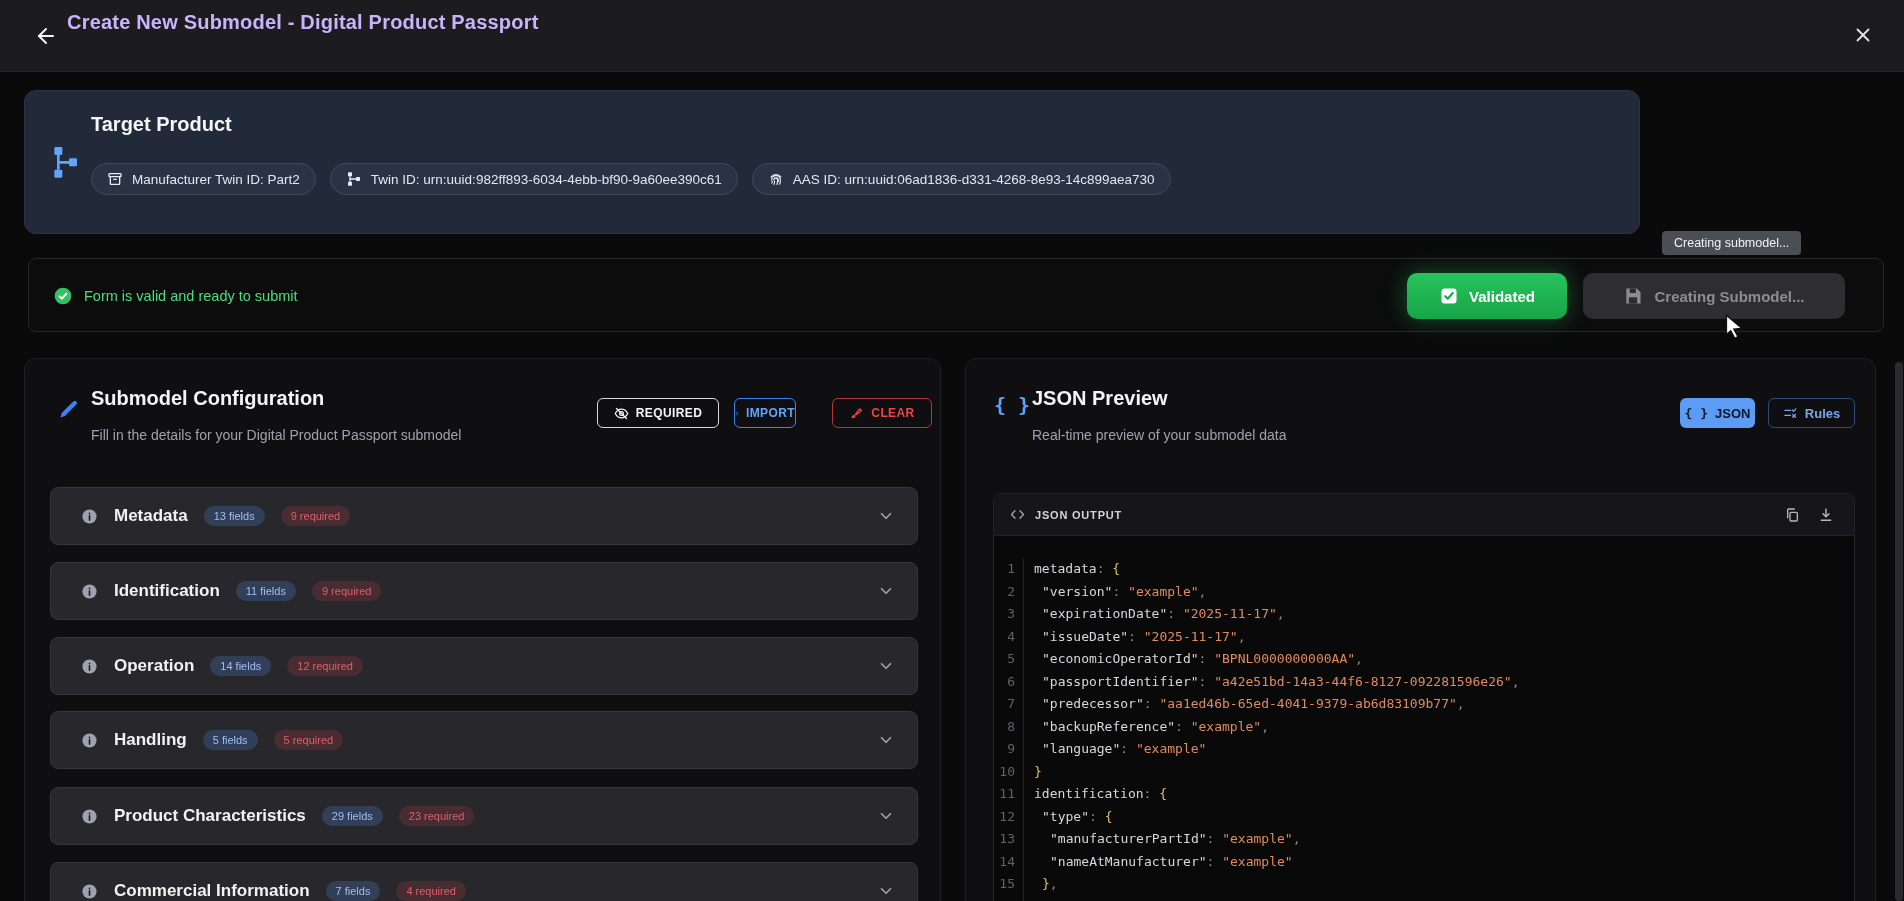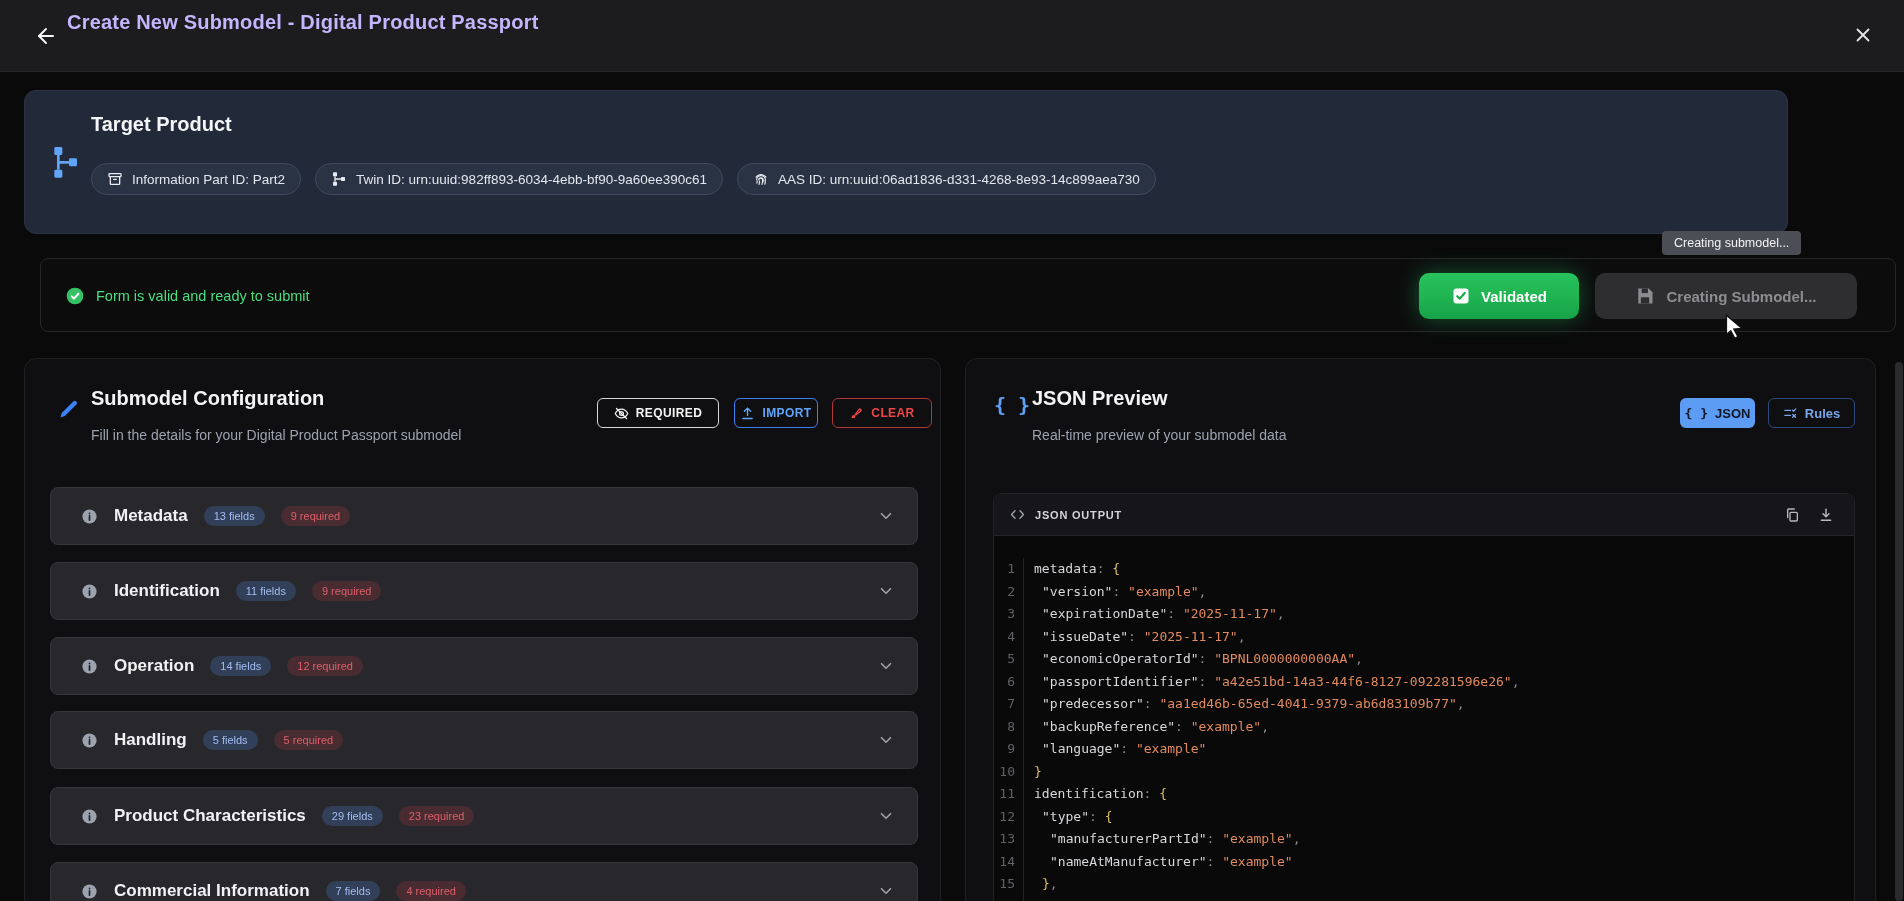--- a/index.html
+++ b/index.html
@@ -11,32 +11,32 @@
   .app-header { position:absolute; left:0; top:0; width:1904px; height:72px;
     background:#1c1c1e; border-bottom:1px solid #27272a; }
   .back-btn { position:absolute; left:26px; top:16px; width:40px; height:40px;
     display:flex; align-items:center; justify-content:center; color:#f4f4f5; cursor:pointer; border-radius:8px; }
   .hdr-title { position:absolute; left:67px; top:11px; font-size:20px; font-weight:700; color:#c4b5fd; letter-spacing:.2px; }
   .hdr-sub { position:absolute; left:68px; top:39px; font-size:13px; color:#8d939e; }
   .close-btn { position:absolute; right:22px; top:16px; width:38px; height:38px;
     display:flex; align-items:center; justify-content:center; color:#e5e5e5; cursor:pointer; }
 
   
-  .target-card { position:absolute; left:24px; top:90px; width:1764px; height:144px;
+  .target-card { position:absolute; left:24px; top:90px; width:1616px; height:144px;
     background:#222a3a; border:1px solid #2b3446; border-radius:12px; }
   .target-tree { position:absolute; left:24px; top:54px; width:32px; height:36px; color:#60a5fa; }
   .target-title { position:absolute; left:66px; top:22px; font-size:20px; font-weight:700; color:#f4f5f7; }
   .chip-row { position:absolute; left:66px; top:72px; display:flex; gap:14px; }
   .chip { display:inline-flex; align-items:center; gap:9px; height:32px; padding:0 15px;
     border:1px solid #40495c; background:#2a3344; border-radius:16px;
     font-size:13.5px; color:#e3e7ee; white-space:nowrap; }
   .chip svg { width:16px; height:16px; color:#e8ebf1; flex:0 0 auto; }
 
   
-  .valid-card { position:absolute; left:40px; top:258px; width:1856px; height:74px;
+  .valid-card { position:absolute; left:28px; top:258px; width:1856px; height:74px;
     background:#0c0c0d; border:1px solid #262629; border-radius:8px; }
   .valid-status { position:absolute; left:24px; top:0; height:74px; display:flex; align-items:center; gap:11px; }
   .valid-status svg { width:20px; height:20px; }
   .valid-text { font-size:14.5px; color:#4ade80; }
   .btn-validated { position:absolute; left:1378px; top:14px; width:160px; height:46px;
     display:flex; align-items:center; justify-content:center; gap:10px;
     background:linear-gradient(#27c45c,#18a449); border:none; border-radius:10px;
     box-shadow:0 0 22px rgba(34,197,94,.40); color:#ffffff; font-size:15px; font-weight:700; cursor:pointer;
     font-family:"Liberation Sans", sans-serif; }
   .btn-creating { position:absolute; left:1554px; top:14px; width:262px; height:46px;
@@ -56,21 +56,21 @@
   .panel-title { position:absolute; left:66px; top:28px; font-size:20px; font-weight:700; color:#f4f4f6; }
   .panel-sub { position:absolute; left:66px; top:68px; font-size:14px; color:#9ca3af; }
   .braces-glyph { position:absolute; left:28px; top:34px; font-family:"DejaVu Sans Mono", monospace;
     font-size:20px; font-weight:700; color:#5ea1f6; }
 
   .mini-btn { position:absolute; top:39px; height:30px; display:flex; align-items:center; justify-content:center;
     gap:7px; background:transparent; border-radius:6px; font-size:12px; font-weight:700; letter-spacing:.4px;
     cursor:pointer; font-family:"Liberation Sans", sans-serif; }
   .mini-btn svg { width:15px; height:15px; }
   .btn-required { left:572px; width:122px; border:1px solid #d8d8da; color:#f5f5f5; }
-  .btn-import   { left:709px; width:84px;  border:1px solid #3b82f6; color:#60a5fa; }
+  .btn-import   { left:709px; width:62px;  border:1px solid #3b82f6; color:#60a5fa; }
   .btn-clear    { left:807px; width:100px;  border:1px solid #b33636; color:#ef4444; }
 
   
   .acc-row { position:absolute; left:25px; width:868px; height:58px; background:#28282c;
     border:1px solid #35353a; border-radius:8px; display:flex; align-items:center; cursor:pointer; }
   .acc-row .info { width:17px; height:17px; margin-left:30px; flex:0 0 auto; color:#9ca3af; }
   .acc-title { margin-left:16px; font-size:17px; font-weight:600; color:#f2f2f4; white-space:nowrap; }
   .badge { margin-left:16px; font-size:11px; padding:4px 10px; border-radius:11px; white-space:nowrap; }
   .badge.fields { background:rgba(74,118,196,.30); color:#a4bdf0; }
   .badge.req    { background:rgba(190,58,70,.22);  color:#de5f6a; }
@@ -139,21 +139,21 @@
     <div class="target-title">Target Product</div>
     <div class="chip-row">
         <div class="chip">
           <span style="display: inline-flex; width: 16px; height: 16px;">
             <svg viewBox="0 0 24 24" fill="none" stroke="currentColor" stroke-width="2" stroke-linecap="round" stroke-linejoin="round">
               <rect x="3" y="4" width="18" height="4.5" rx="1"></rect>
               <path d="M5 8.5V19a1 1 0 0 0 1 1h12a1 1 0 0 0 1-1V8.5"></path>
               <path d="M10 12.5h4"></path>
             </svg>
           </span>
-          <span>Information Part ID: Part2</span>
+          <span>Manufacturer Twin ID: Part2</span>
         </div>
         <div class="chip">
           <span style="display: inline-flex; width: 16px; height: 16px;">
             <svg viewBox="0 0 24 24">
               <rect x="3" y="2" width="6" height="6" rx="1" fill="currentColor"></rect>
               <rect x="3" y="16" width="6" height="6" rx="1" fill="currentColor"></rect>
               <rect x="15" y="9" width="6" height="6" rx="1" fill="currentColor"></rect>
               <path d="M6 8v8M6 12h9" stroke="currentColor" stroke-width="2" fill="none"></path>
             </svg>
           </span>

